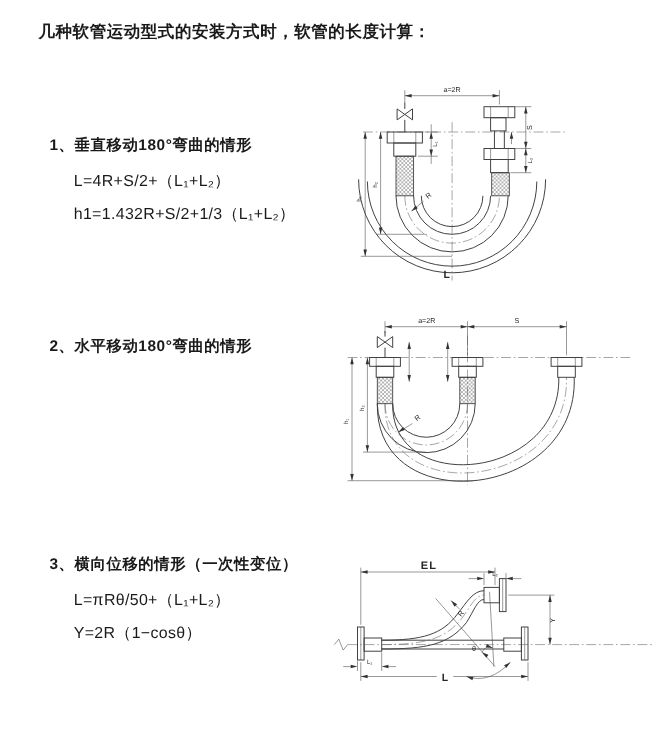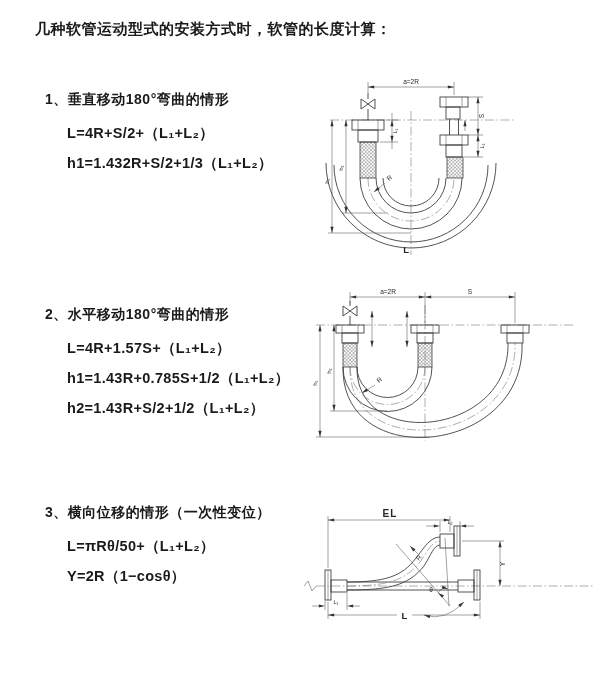--- a/index.html
+++ b/index.html
@@ -6,53 +6,48 @@
   body{
     width:600px;height:675px;position:relative;background:#ffffff;
     font-family:"Liberation Sans","DejaVu Sans",sans-serif;color:#1a1a1a;overflow:hidden;
   }
   .page-title{
     position:absolute;left:35px;top:20px;font-size:15px;font-weight:bold;letter-spacing:.5px;
   }
   .sec{position:absolute;left:45px;}
   .sec-heading{font-size:14px;font-weight:bold;letter-spacing:.5px;margin:0 0 9px 0;}
   .formulas{padding-left:22px;}
-  .formula{font-size:14.5px;font-weight:bold;line-height:30px;letter-spacing:.3px;white-space:pre;}
+  .formula{font-size:14.5px;font-weight:normal;line-height:30px;letter-spacing:.3px;white-space:pre;}
   .diagram{position:absolute;}
   svg .ln{fill:none;stroke:#404040;stroke-width:0.9;}
   svg .tn{fill:none;stroke:#555555;stroke-width:0.55;}
   svg .cl{fill:none;stroke:#6a6a6a;stroke-width:0.55;stroke-dasharray:9 2.5 1.5 2.5;}
   svg .ah{fill:#333333;stroke:none;}
   svg .braid{stroke:#404040;stroke-width:0.8;}
   svg text{fill:#262626;font-family:"Liberation Sans","DejaVu Sans",sans-serif;}
   svg .lbl{font-size:6.5px;}
   svg .lbl-sm{font-size:5.5px;}
   svg .lbl-big{font-size:9.5px;font-weight:bold;}
   svg .lbl-el{font-size:10px;font-weight:bold;letter-spacing:1px;}
 </style>
 </head>
 <body>
 
 <div class="page-title">几种软管运动型式的安装方式时，软管的长度计算：</div>
 
-<div class="sec" style="top:91px;">
+<div class="sec" style="top:123px;">
   <div class="sec-heading">1、垂直移动180°弯曲的情形</div>
   <div class="formulas">
     <div class="formula">L=4R+S/2+（L₁+L₂）</div>
     <div class="formula">h1=1.432R+S/2+1/3（L₁+L₂）</div>
   </div>
 </div>
 
 <div class="sec" style="top:306px;">
   <div class="sec-heading">2、水平移动180°弯曲的情形</div>
-  <div class="formulas">
-    <div class="formula">L=4R+1.57S+（L₁+L₂）</div>
-    <div class="formula">h1=1.43R+0.785S+1/2（L₁+L₂）</div>
-    <div class="formula">h2=1.43R+S/2+1/2（L₁+L₂）</div>
-  </div>
 </div>
 
 <div class="sec" style="top:504px;">
   <div class="sec-heading">3、横向位移的情形（一次性变位）</div>
   <div class="formulas">
     <div class="formula">L=πRθ/50+（L₁+L₂）</div>
     <div class="formula">Y=2R（1−cosθ）</div>
   </div>
 </div>
 

